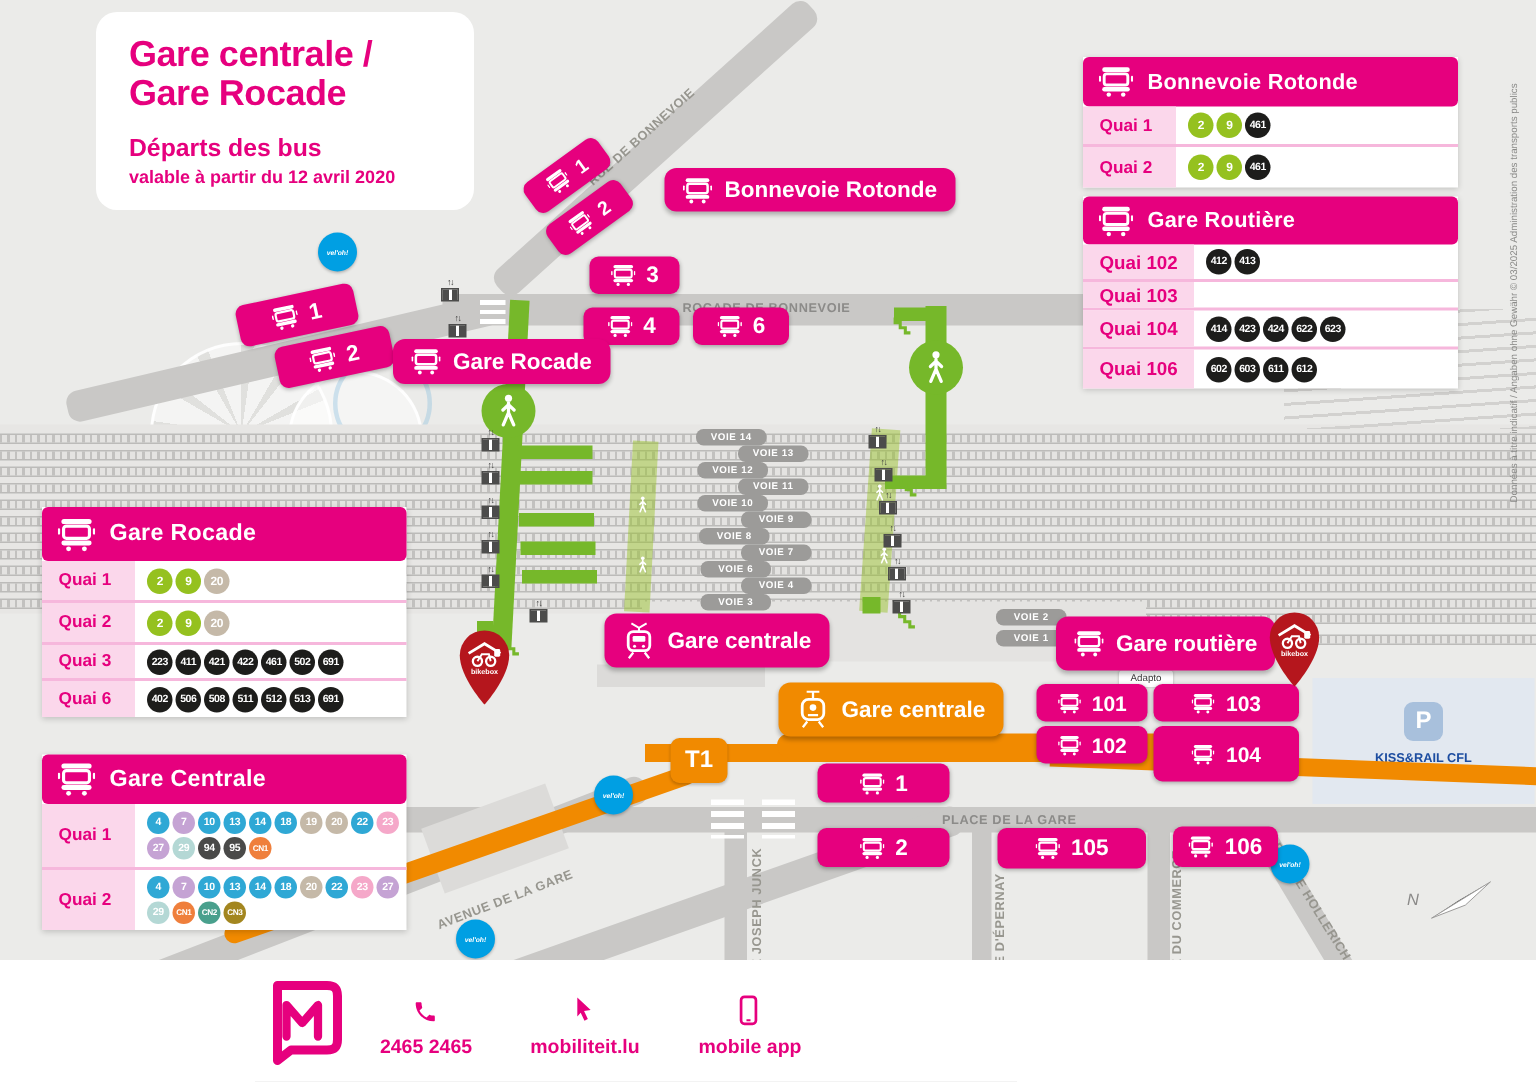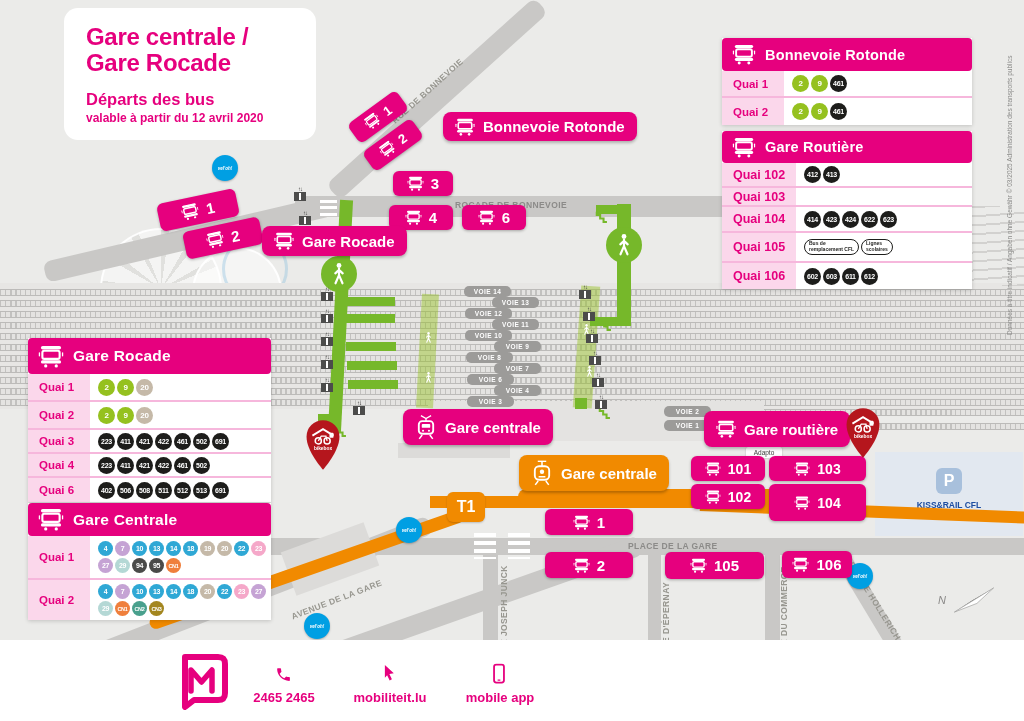--- a/index.html
+++ b/index.html
@@ -536,33 +536,20 @@
     <div class="prow" style="height:26px;">
         <div class="q qwide">Quai 104</div>
         <div class="bcell">
           <span class="badge sm" style="background: rgb(29, 29, 27);">414</span>
           <span class="badge sm" style="background: rgb(29, 29, 27);">423</span>
           <span class="badge sm" style="background: rgb(29, 29, 27);">424</span>
           <span class="badge sm" style="background: rgb(29, 29, 27);">622</span>
           <span class="badge sm" style="background: rgb(29, 29, 27);">623</span>
         </div>
       </div>
-    <div class="prow" style="height:30px;">
-        <div class="q qwide">Quai 105</div>
-        <div class="bcell">
-          <span class="pill">
-            <span class="pill-text">Bus de
-remplacement CFL</span>
-          </span>
-          <span class="pill">
-            <span class="pill-text">Lignes
-scolaires</span>
-          </span>
-        </div>
-      </div>
     <div class="prow" style="height:26px;">
         <div class="q qwide">Quai 106</div>
         <div class="bcell">
           <span class="badge sm" style="background: rgb(29, 29, 27);">602</span>
           <span class="badge sm" style="background: rgb(29, 29, 27);">603</span>
           <span class="badge sm" style="background: rgb(29, 29, 27);">611</span>
           <span class="badge sm" style="background: rgb(29, 29, 27);">612</span>
         </div>
       </div>
   </div>
@@ -593,31 +580,20 @@
     <div class="prow" style="height:24px;">
         <div class="q">Quai 3</div>
         <div class="bcell">
           <span class="badge sm" style="background: rgb(29, 29, 27);">223</span>
           <span class="badge sm" style="background: rgb(29, 29, 27);">411</span>
           <span class="badge sm" style="background: rgb(29, 29, 27);">421</span>
           <span class="badge sm" style="background: rgb(29, 29, 27);">422</span>
           <span class="badge sm" style="background: rgb(29, 29, 27);">461</span>
           <span class="badge sm" style="background: rgb(29, 29, 27);">502</span>
           <span class="badge sm" style="background: rgb(29, 29, 27);">691</span>
-        </div>
-      </div>
-    <div class="prow" style="height:24px;">
-        <div class="q">Quai 4</div>
-        <div class="bcell">
-          <span class="badge sm" style="background: rgb(29, 29, 27);">223</span>
-          <span class="badge sm" style="background: rgb(29, 29, 27);">411</span>
-          <span class="badge sm" style="background: rgb(29, 29, 27);">421</span>
-          <span class="badge sm" style="background: rgb(29, 29, 27);">422</span>
-          <span class="badge sm" style="background: rgb(29, 29, 27);">461</span>
-          <span class="badge sm" style="background: rgb(29, 29, 27);">502</span>
         </div>
       </div>
     <div class="prow" style="height:24px;">
         <div class="q">Quai 6</div>
         <div class="bcell">
           <span class="badge sm" style="background: rgb(29, 29, 27);">402</span>
           <span class="badge sm" style="background: rgb(29, 29, 27);">506</span>
           <span class="badge sm" style="background: rgb(29, 29, 27);">508</span>
           <span class="badge sm" style="background: rgb(29, 29, 27);">511</span>
           <span class="badge sm" style="background: rgb(29, 29, 27);">512</span>

